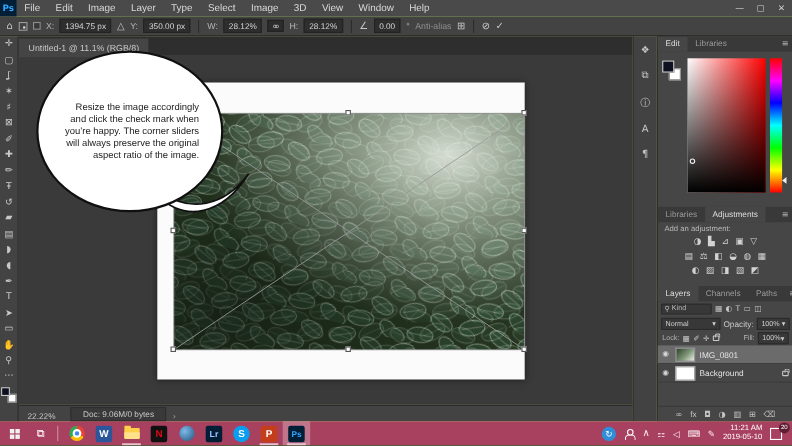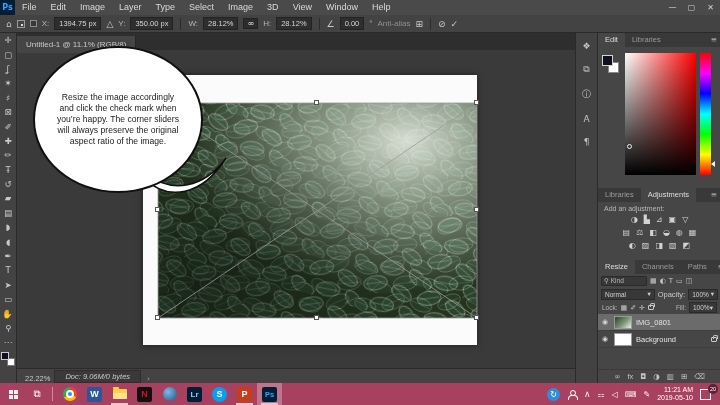--- a/index.html
+++ b/index.html
@@ -51,21 +51,21 @@
   .canvas-white { position:absolute; left:126px; top:25px; width:334px; height:270px; background:#fbfbfb;
                   box-shadow:0 0 6px rgba(0,0,0,.5); }
   .photo { position:absolute; left:141px; top:53px; width:319px; height:215px; }
   .xform { position:absolute; left:0; top:0; width:558px; height:318px; pointer-events:none; }
   .handle { position:absolute; width:5px; height:5px; background:#fff; border:1px solid #555; margin:-3px; }
 
   
   .bubble { position:absolute; left:33px; top:46px; width:170px; height:147px; background:#fff;
             border:2px solid #101010; border-radius:50%; z-index:30; display:flex; align-items:center;
             justify-content:center; text-align:center; padding:10px 20px; }
-  .bubble-text { font-size:8.6px; line-height:1.3; color:#1b1b1b; }
+  .bubble-text { font-size:8.6px; line-height:1.3; color:#1b1b1b;text-align:right; }
   .bubble-tail { position:absolute; left:138px; top:148px; width:96px; height:58px; z-index:29; }
 
   
   .panel-strip { position:absolute; left:575px; top:33px; width:22px; height:350px; background:#424242;
                  border-left:1px solid #2a2a2a; display:flex; flex-direction:column; align-items:center;
                  padding-top:8px; gap:13px; z-index:4; color:#c6c6c6; font-size:9px; }
   .panels { position:absolute; left:597px; top:33px; width:123px; height:350px; background:#464646;
             border-left:1px solid #2a2a2a; z-index:4; font-size:7.5px; color:#c9c9c9; }
   .ptabs { height:14px; background:#393939; display:flex; align-items:stretch; }
   .ptab { padding:0 7px; line-height:14px; color:#9a9a9a; font-size:7.5px; }
@@ -110,21 +110,21 @@
   .thumb.white { background:#fff; }
   .lr-actions { position:absolute; left:0; bottom:0; width:123px; height:14px; background:#464646;
                 border-top:1px solid #3a3a3a; display:flex; align-items:center; justify-content:center;
                 gap:7px; font-size:7.5px; color:#c3c3c3; }
 
   
   .statusbar { position:absolute; left:17px; top:368px; width:558px; height:15px; background:#434343;
                border-top:1px solid #2a2a2a; display:flex; align-items:flex-end; font-size:7.5px;
                color:#c9c9c9; z-index:3; }
   .status-zoom { margin-left:8px; }
-  .status-doc { margin-left:4px; background:#393939; border:1px solid #2e2e2e; padding:1px 10px;font-style:italic; }
+  .status-doc { margin-left:14px; background:#393939; border:1px solid #2e2e2e; padding:1px 10px; }
   .status-arrow { margin-left:6px; color:#a8a8a8; }
   .corner-fill { position:absolute; left:0; top:368px; width:17px; height:15px; background:#434343; z-index:3; }
 
   
   .taskbar { position:absolute; left:0; top:383px; width:720px; height:22px; background:#a84060;
              display:flex; align-items:center; z-index:40; color:#fff; }
   .tb-start { width:26px; height:22px; display:flex; align-items:center; justify-content:center; }
   .winlogo { display:grid; grid-template-columns:4px 4px; grid-template-rows:4px 4px; gap:1px; }
   .winlogo span { background:#f2f2f2; }
   .tb-search { width:178px; height:16px; border:1px solid #efe7ea; background:rgba(255,255,255,.07);
@@ -363,21 +363,21 @@
         <span class="adj-ico icon">◐</span>
         <span class="adj-ico icon">▨</span>
         <span class="adj-ico icon">◨</span>
         <span class="adj-ico icon">▧</span>
         <span class="adj-ico icon">◩</span>
       </div>
     </div>
 
     <div class="sec-layers">
       <div class="ptabs">
-        <span class="ptab active">Resize</span>
+        <span class="ptab active">Layers</span>
         <span class="ptab">Channels</span>
         <span class="ptab">Paths</span>
         <span class="pmenu icon">≡</span>
       </div>
       <div class="lr-filter">
         <span class="lr-search">
           <span class="icon">⚲</span>
           <span>Kind</span>
         </span>
         <span class="lr-fico icon">▦</span>

